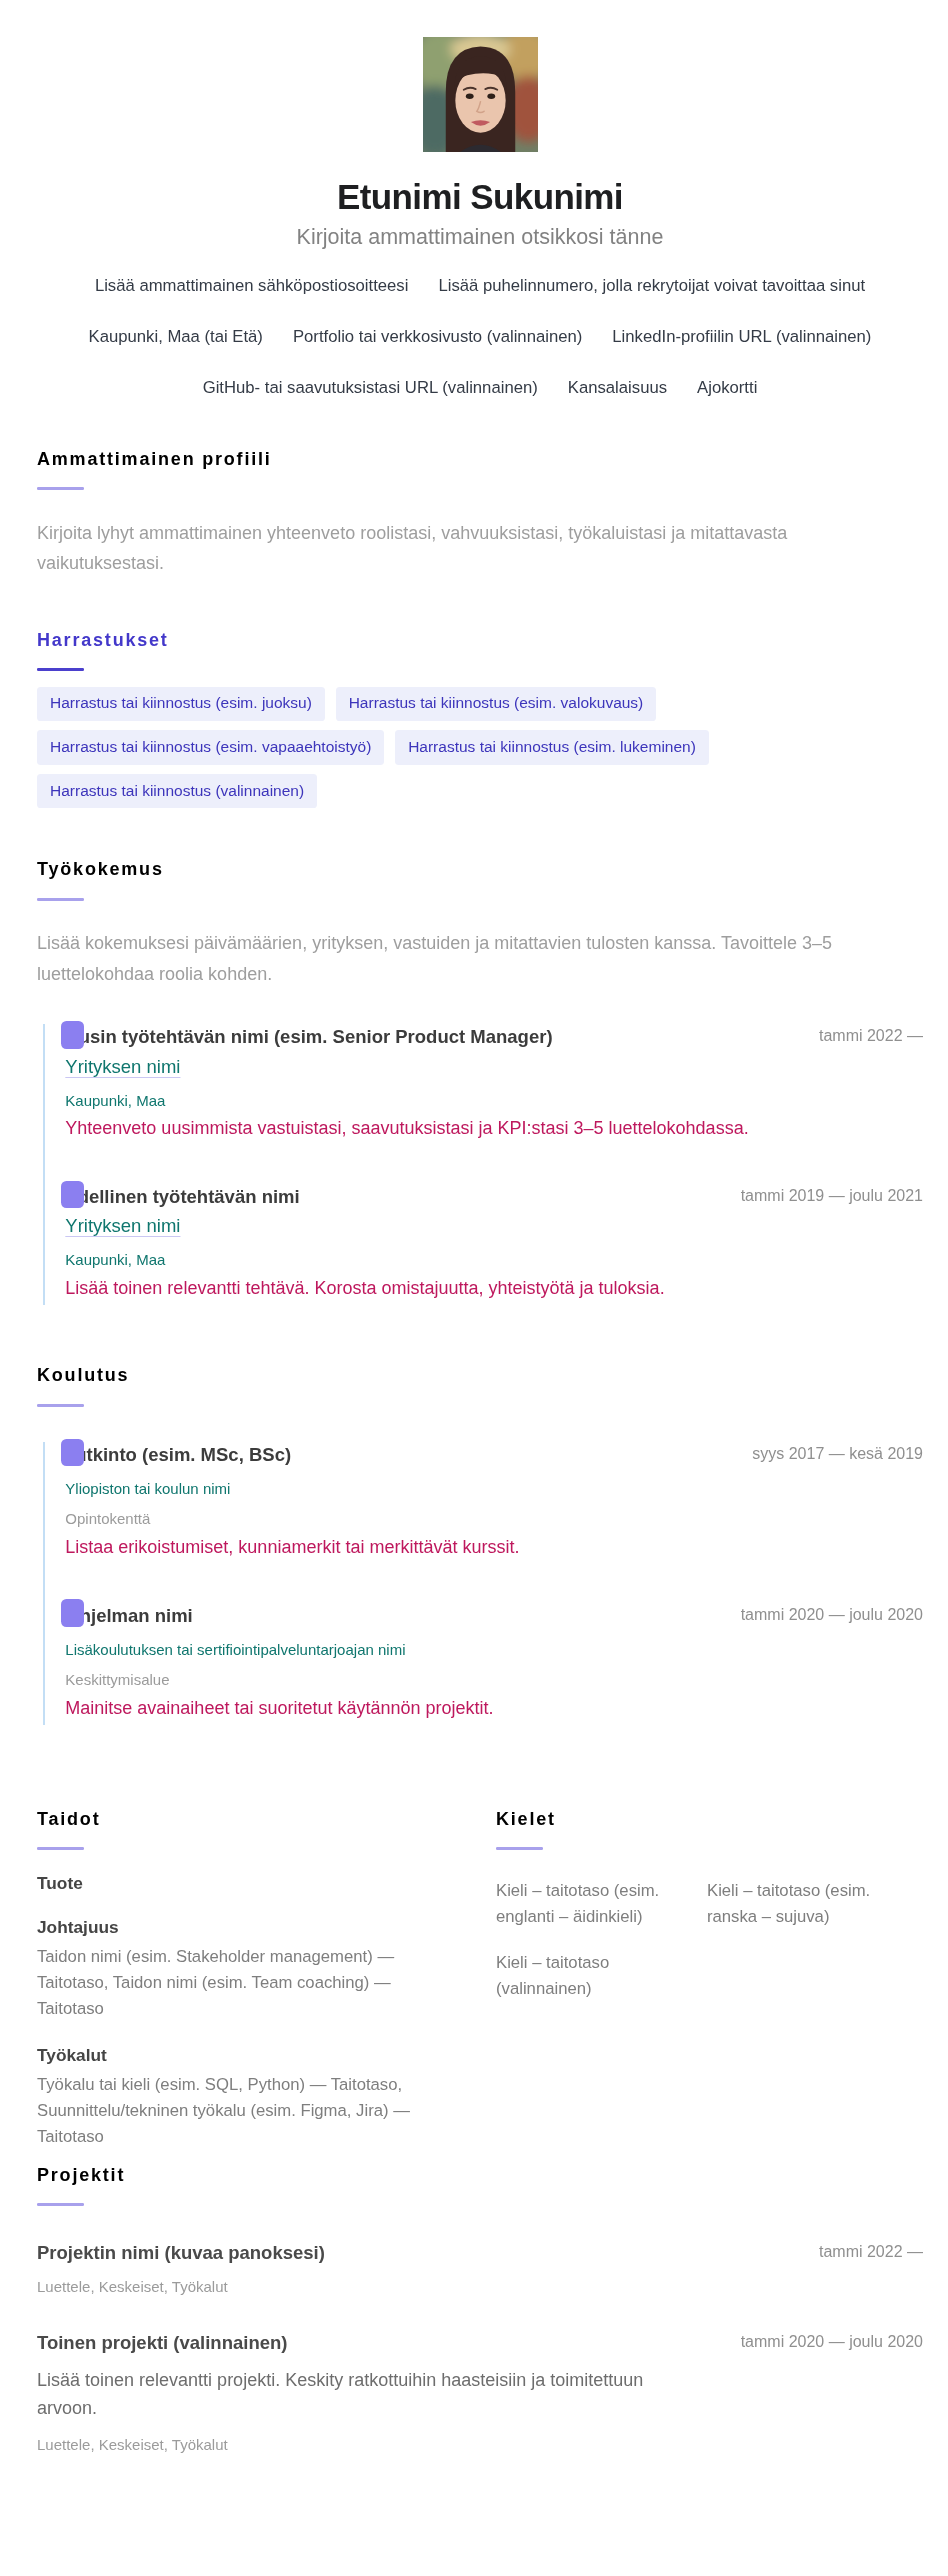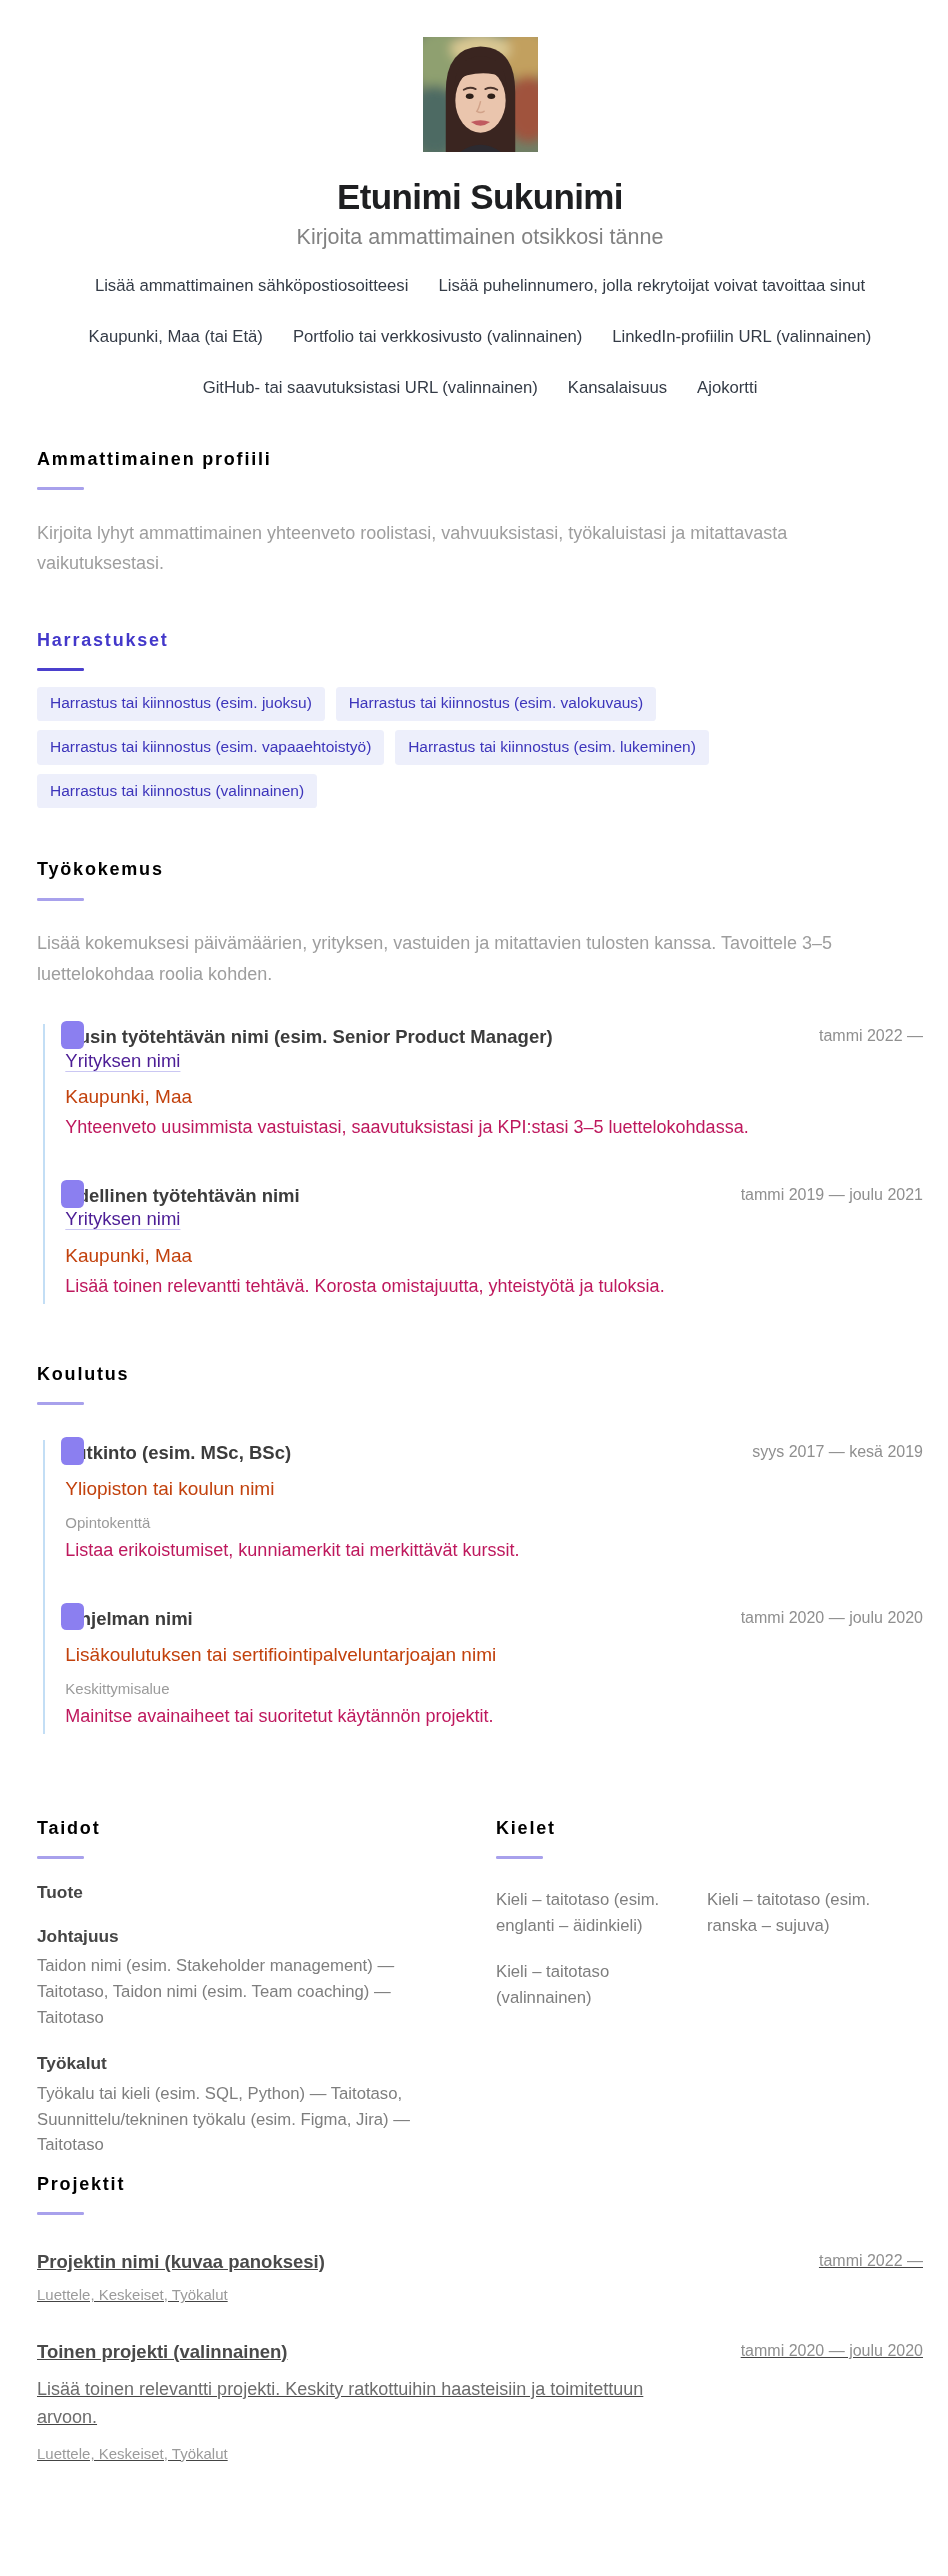--- a/index.html
+++ b/index.html
@@ -31,37 +31,37 @@
         padding:7.8px 13px;border-radius:3.6px;line-height:1.2;white-space:nowrap;}
 
   
   .entries{border-left:2.4px solid #c3def5;margin-left:6px;padding-left:20.3px;margin-top:35px;}
   .entry{padding:1.2px 0 3.6px;}
   .entry + .entry{margin-top:38px;}
   .entry-head{display:flex;justify-content:space-between;align-items:flex-start;}
   .entry-title{font-size:18.5px;font-weight:700;color:#3c3c3c;position:relative;line-height:1.25;}
   .title-marker{position:absolute;left:-4.2px;top:-4.2px;width:23px;height:27.5px;background:#8b7ff0;border-radius:5.4px;}
   .entry-date{font-size:16px;color:#8f8f8f;white-space:nowrap;margin-left:18px;line-height:1.4;}
-  .company{font-size:18.5px;color:#4c1d95;margin-top:1px;line-height:1.2;display:inline-block;
+  .company{font-size:18.5px;color:#0f766e;margin-top:7px;line-height:1.2;display:inline-block;
            text-decoration:underline;text-decoration-color:rgba(138,130,228,.45);text-underline-offset:3.6px;text-decoration-thickness:1.2px;}
-  .plain-line{font-size:19px;color:#c2410c;margin-top:13px;line-height:1.3;}
+  .plain-line{font-size:15px;color:#0f766e;margin-top:13px;line-height:1.3;}
   .small-line{font-size:15px;color:#9b9b9b;margin-top:10.8px;line-height:1.3;}
   .entry-desc{font-size:18px;color:#be185d;margin-top:5px;line-height:1.5;}
 
   
   .two-col{display:flex;margin-top:0;}
   .col-left{width:459px;flex:0 0 459px;box-sizing:border-box;padding-right:63px;}
   .col-right{flex:1;}
   .skill-group-label{font-size:17.3px;font-weight:700;color:#454545;margin-top:21.5px;line-height:1.3;}
   .skill-group-text{font-size:16.7px;color:#7e7e7e;margin-top:6px;line-height:1.55;}
   .lang-grid{display:grid;grid-template-columns:182px 182px;gap:20.3px 29px;margin-top:27.5px;}
   .lang-item{font-size:16.7px;color:#7e7e7e;line-height:1.55;}
 
   
-  .flat-entry{margin-top:35px;text-decoration:underline;}
+  .flat-entry{margin-top:35px;}
   .flat-head{display:flex;justify-content:space-between;align-items:flex-start;}
   .flat-title{font-size:18.5px;font-weight:700;color:#4a4a4a;line-height:1.25;}
   .flat-desc{font-size:18px;color:#6d6d6d;margin-top:13px;line-height:1.55;max-width:627px;}
   .flat-meta{font-size:15px;color:#9b9b9b;margin-top:12px;line-height:1.3;}
 
   .section.tight{margin-top:15.5px;}
 </style>
 </head>
 <body>
 

